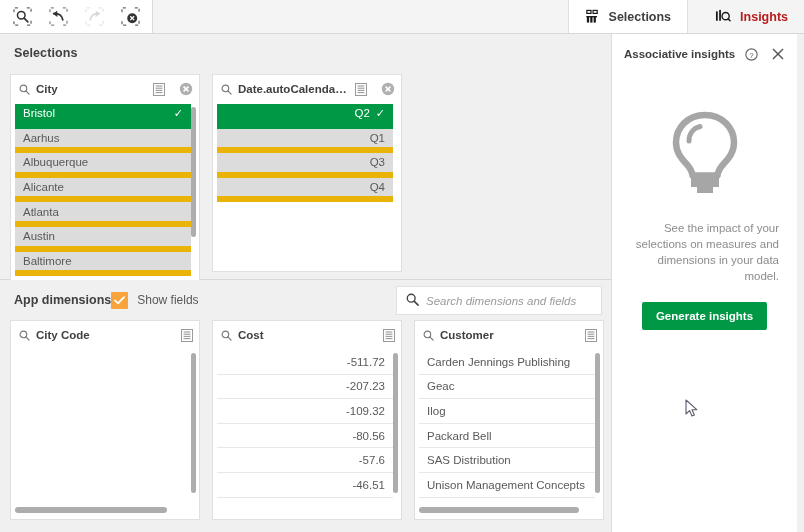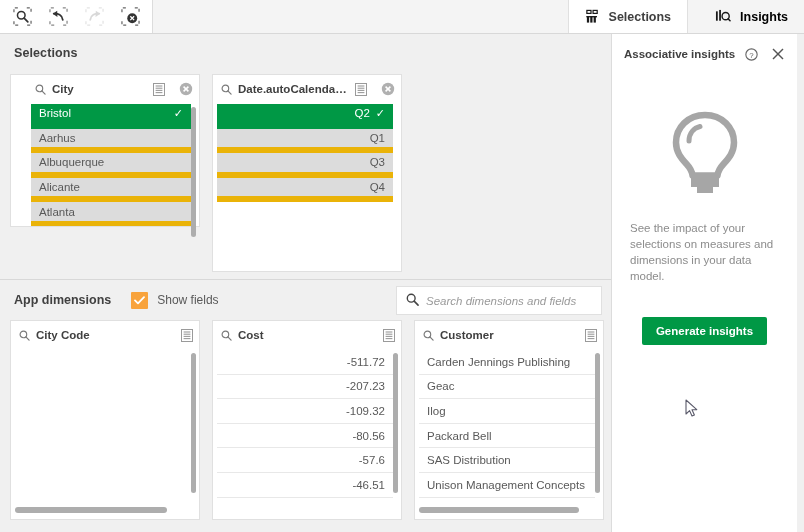--- a/index.html
+++ b/index.html
@@ -41,21 +41,21 @@
     display: flex; align-items: stretch;
   }
   .tab {
     display: flex; align-items: center; gap: 9px;
     padding: 0 16px;
     font-size: 12.5px; font-weight: bold; color: #404040;
     cursor: pointer;
     background: #ffffff;
     border-left: 1px solid #e0e0e0;
   }
-  .tab.inactive { background: #f4f4f4; color: #000000; padding-left: 27px; }
+  .tab.inactive { background: #f4f4f4; color: #b91c1c; padding-left: 27px; }
 
   
   .left-region {
     position: absolute; left: 0; top: 34px;
     width: 614px; height: 498px;
     background: #f0f0f0;
   }
   .sec-header {
     height: 38px;
     display: flex; align-items: center;
@@ -131,21 +131,20 @@
 
   
   .dims-panel {
     position: absolute; left: 0; top: 246px; width: 614px; height: 252px;
     background: #f0f0f0;
   }
   .dims-head {
     height: 40px;
     display: flex; align-items: center;
     padding: 0 14px;
-    gap: 20px;
     position: relative;
   }
   .dims-label { font-size: 12.5px; font-weight: bold; color: #404040; }
   .checkwrap { display: flex; align-items: center; gap: 9px; cursor: pointer; }
   .checkbox {
     width: 17px; height: 17px; background: #f8a33c;
     display: flex; align-items: center; justify-content: center;
     border-radius: 1px;
   }
   .checkbox svg { display: block; }
@@ -184,22 +183,22 @@
   }
   .ins-title { font-size: 11.5px; font-weight: bold; color: #404040; }
   .ins-help { margin-left: 2px; cursor: pointer; display: flex; }
   .ins-close { margin-left: auto; cursor: pointer; display: flex; }
   .ins-body {
     padding: 36px 18px 0;
     display: flex; flex-direction: column; align-items: center;
   }
   .bulb { margin-bottom: 20px; }
   .ins-text {
-    font-size: 11.5px; color: #8c8c8c; text-align: left;
-    line-height: 16px; margin-bottom: 33px;
+    font-size: 11.5px; color: #8c8c8c; text-align: right;
+    line-height: 16px; margin-bottom: 18px;
   }
   .gen-btn {
     background: #009845; color: #fff;
     border: 0; border-radius: 2px;
     font-family: "Liberation Sans", sans-serif;
     font-size: 11.5px; font-weight: bold;
     padding: 8px 14px;
     cursor: pointer;
   }
 
@@ -279,21 +278,21 @@
       </div>
   </div>
 
   <div class="left-region">
 
     <div class="sel-panel">
       <div class="sec-header">
         <span>Selections</span>
       </div>
       <div class="sel-body" id="sel-body">
-          <div class="listbox" style="height: 153px; padding-left: 16px;">
+          <div class="listbox" style="height: 246px;">
             <div class="lb-head">
               <span class="lb-icon">
                 <svg width="11" height="11" viewBox="0 0 12 12">
       <circle cx="4.8" cy="4.8" r="3.6" stroke="#7a7a7a" stroke-width="1.25" fill="none"></circle>
       <line x1="7.5" y1="7.5" x2="11" y2="11" stroke="#7a7a7a" stroke-width="1.35" stroke-linecap="round"></line>
     </svg>
               </span>
               <span class="lb-title">City</span>
               <span class="lb-icon">
                 <svg width="12" height="13" viewBox="0 0 12 13">

